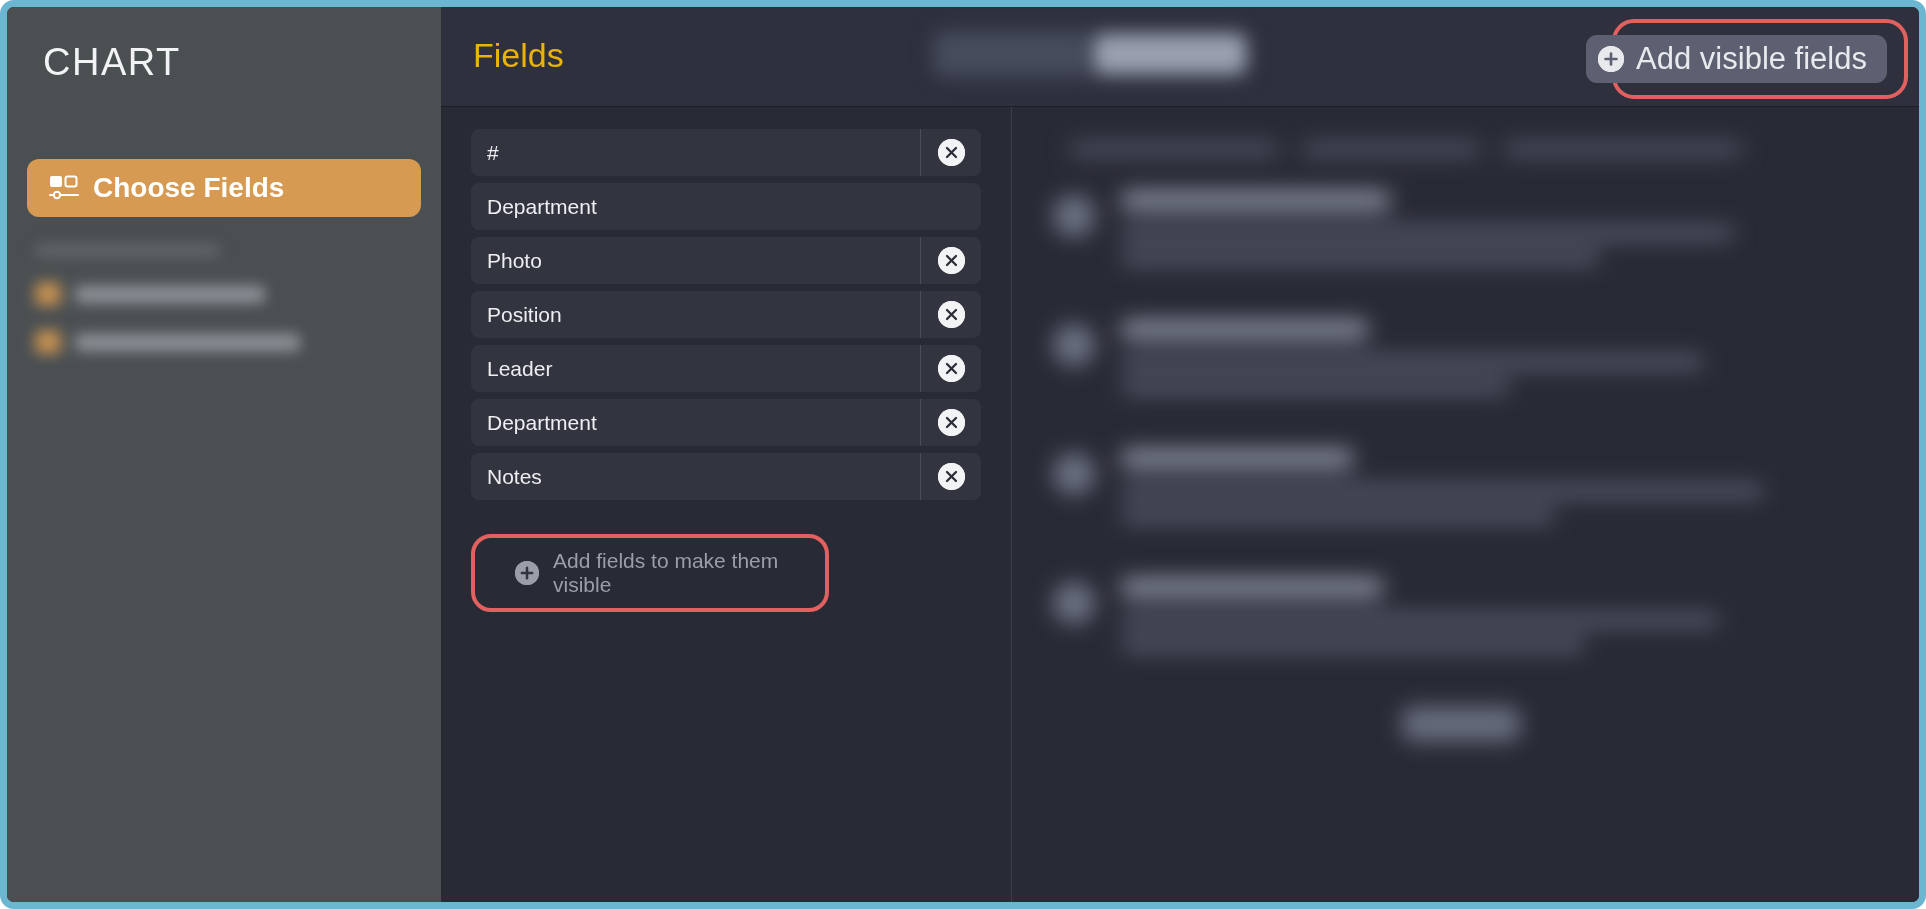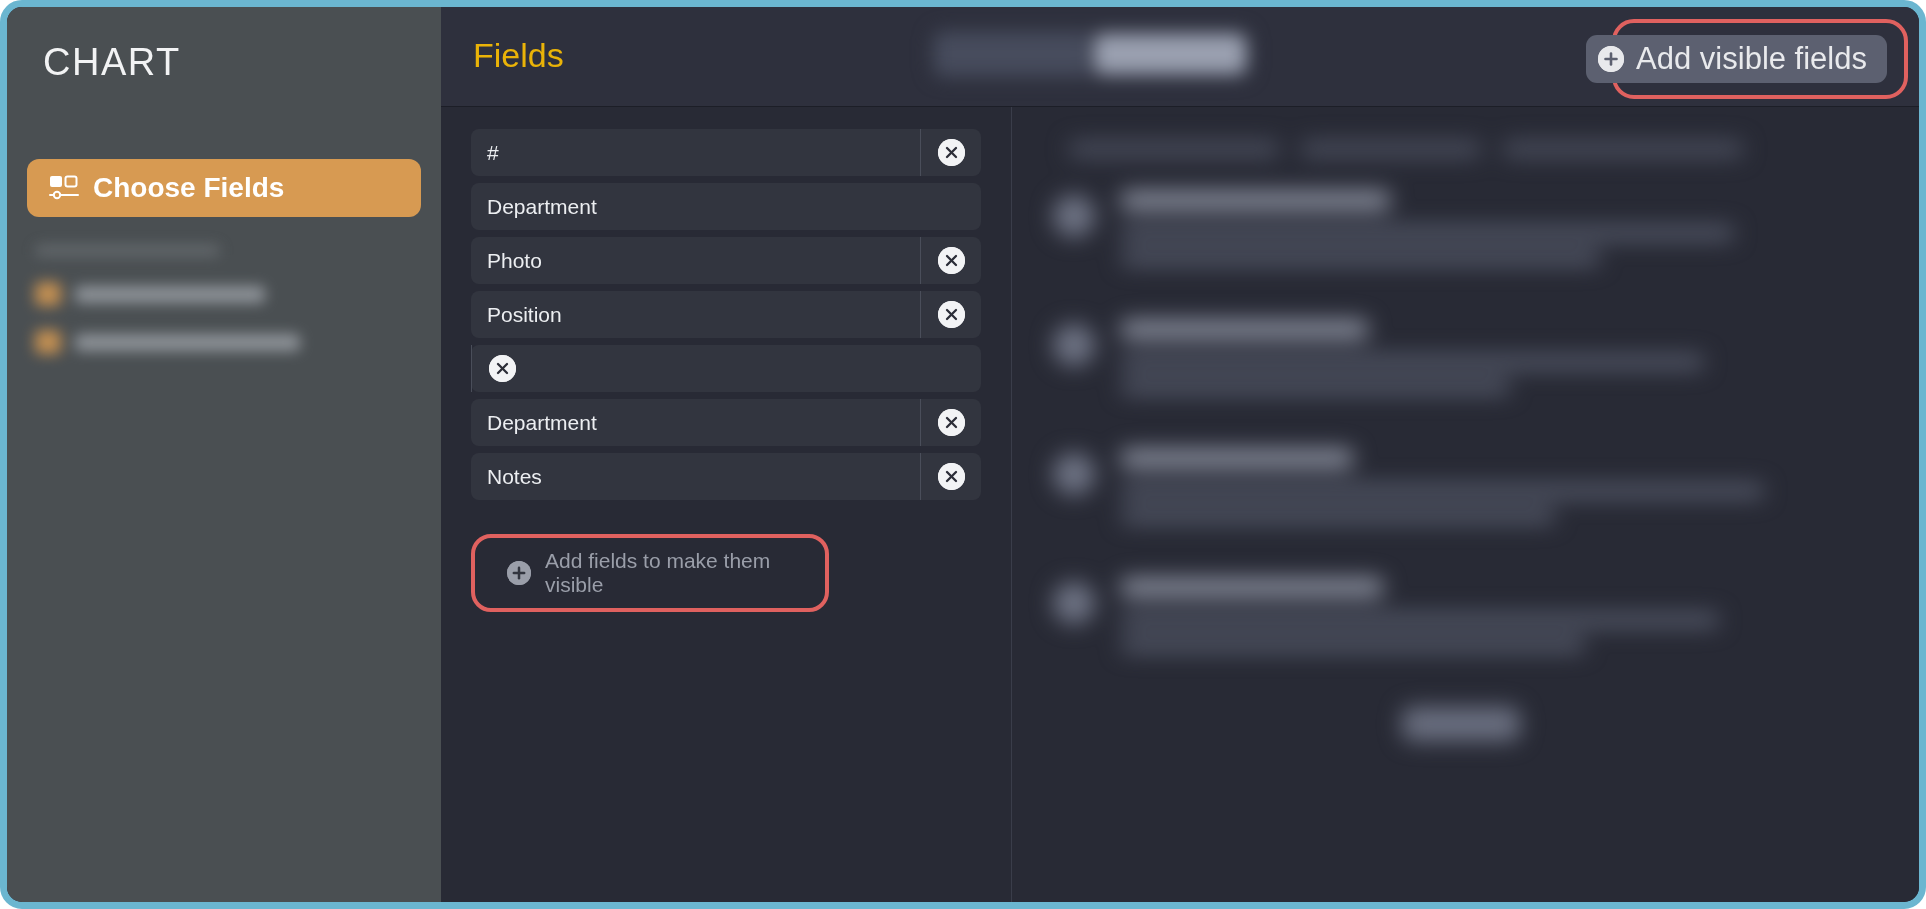--- a/index.html
+++ b/index.html
@@ -12,21 +12,21 @@
     overflow: hidden;
   }
 
   
   #window-frame {
     position: absolute;
     left: 0; top: 0;
     width: 1926px; height: 909px;
     background: #282a35;
     border: 7px solid #6bb6d0;
-    border-radius: 22px;
+    border-radius: 14px;
     overflow: hidden;
   }
 
   
   #sidebar {
     position: absolute;
     left: 0; top: 0;
     width: 434px; height: 100%;
     background: #4a4f52;
     padding: 0;
@@ -197,21 +197,21 @@
     position: relative;
     margin-top: 34px;
     width: 358px; height: 78px;
     border: 4px solid #e0615f;
     border-radius: 20px;
   }
   #add-fields-button {
     position: absolute;
     left: 0; top: 0; right: 0; bottom: 0;
     display: flex; align-items: center; gap: 14px;
-    padding-left: 32px;
+    padding-left: 40px;
     cursor: pointer;
     border-radius: 16px;
   }
   #add-fields-button .label {
     font-size: 21px; color: #9a9ea9;
   }
   #add-fields-button .plus-circle { background: #9a9ea9; width: 24px; height: 24px; }
 
   
   #preview-panel {
@@ -348,20 +348,21 @@
             <svg width="27" height="27" viewBox="0 0 27 27">
               <circle cx="13.5" cy="13.5" r="13.5" fill="#f2f3f5"></circle>
               <line x1="9" y1="9" x2="18" y2="18" stroke="#2b2d38" stroke-width="2.3" stroke-linecap="round"></line>
               <line x1="18" y1="9" x2="9" y2="18" stroke="#2b2d38" stroke-width="2.3" stroke-linecap="round"></line>
             </svg>
           </span>
         </span>
       </div>
 
       <div class="field-row">
+        <span class="name">Leader</span>
         <span class="sep"></span>
         <span class="remove-wrap">
           <span class="remove-circle">
             <svg width="27" height="27" viewBox="0 0 27 27">
               <circle cx="13.5" cy="13.5" r="13.5" fill="#f2f3f5"></circle>
               <line x1="9" y1="9" x2="18" y2="18" stroke="#2b2d38" stroke-width="2.3" stroke-linecap="round"></line>
               <line x1="18" y1="9" x2="9" y2="18" stroke="#2b2d38" stroke-width="2.3" stroke-linecap="round"></line>
             </svg>
           </span>
         </span>

